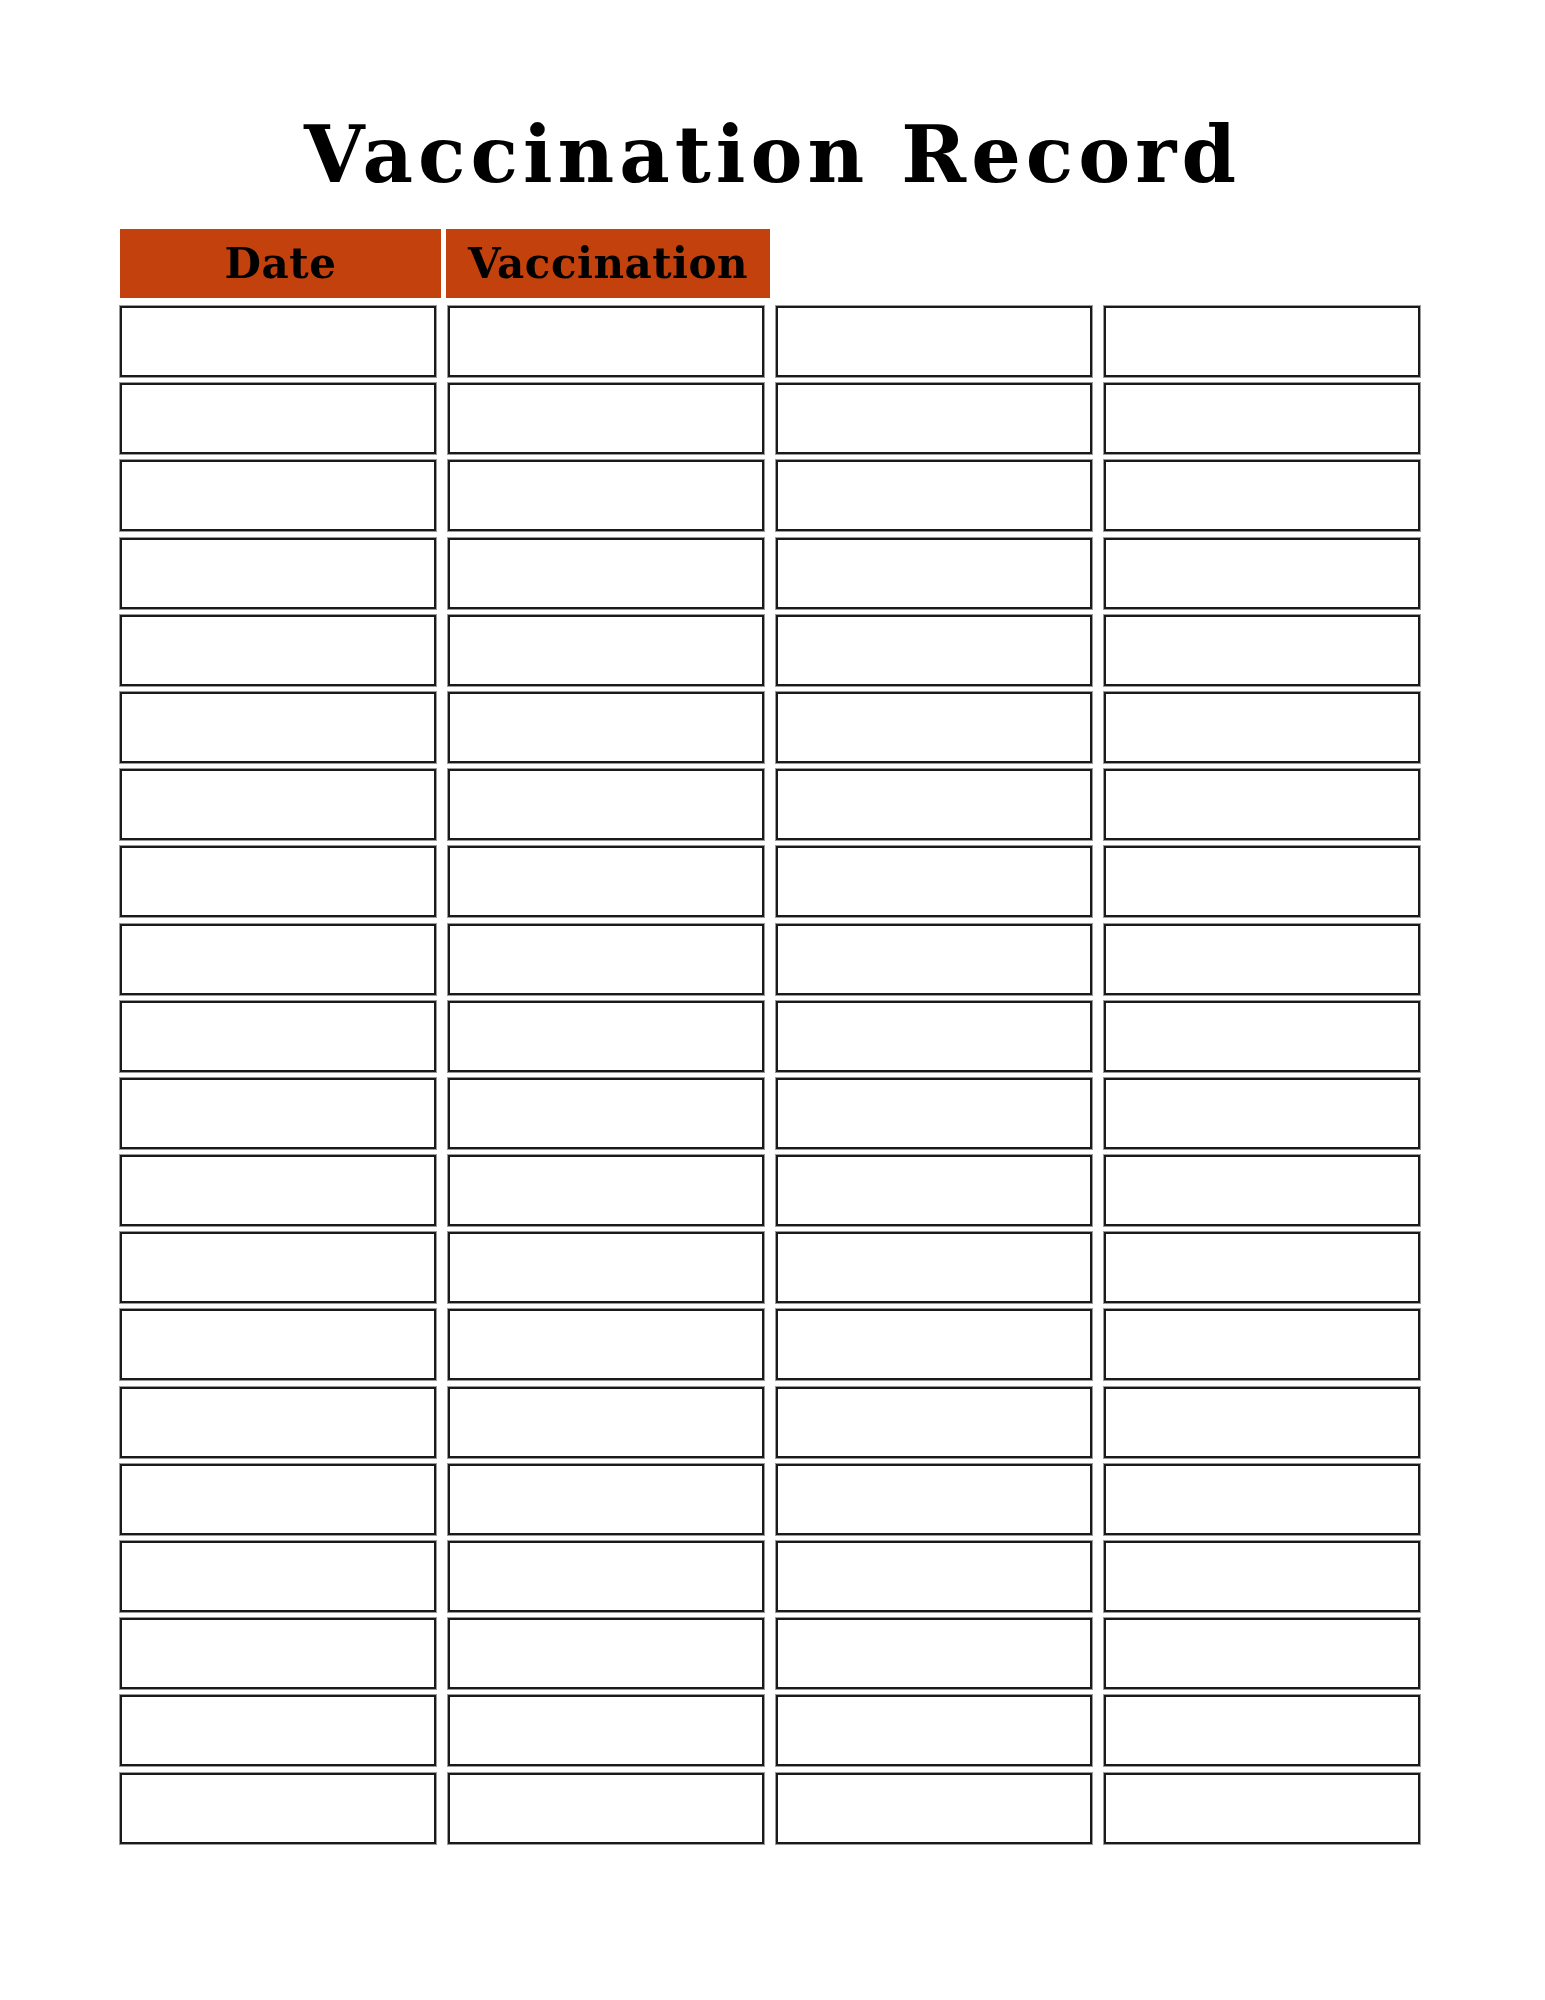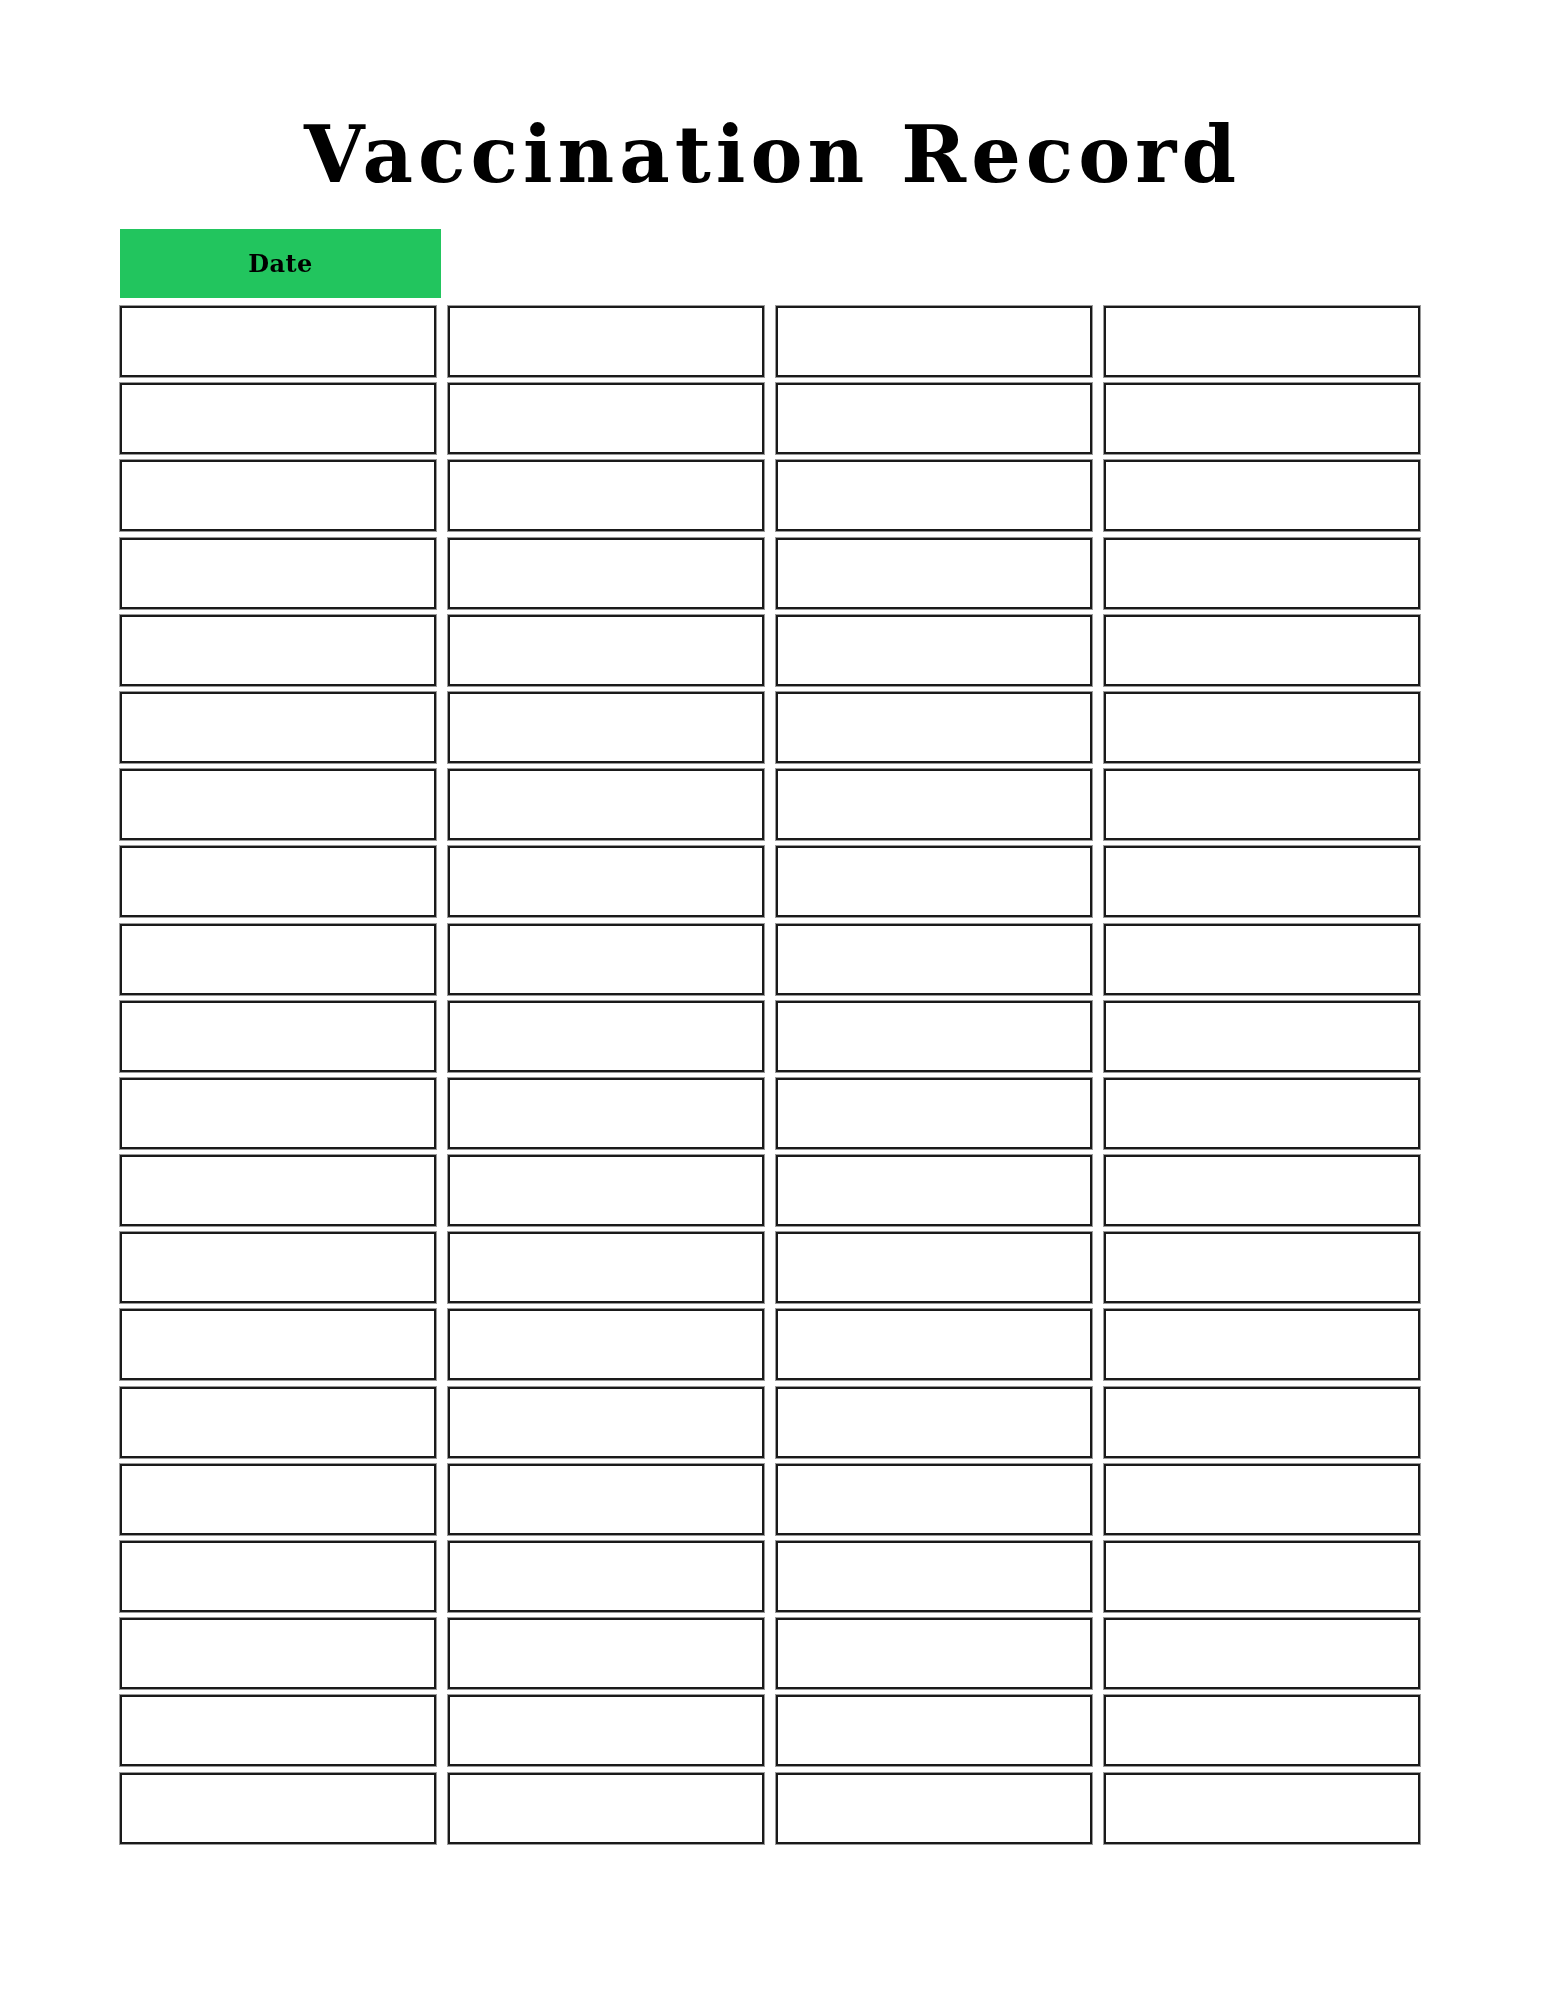--- a/index.html
+++ b/index.html
@@ -35,27 +35,27 @@
       width: 1306px;
     }
     .header-row {
       display: grid;
       grid-template-columns: 321px 324px 325px 322px;
       column-gap: 5px;
       height: 69px;
       margin-bottom: 8px;
     }
     .header-cell {
-      background: #22c55e;
+      background: #c2410c;
       display: flex;
       align-items: center;
       justify-content: center;
       font-family: "DejaVu Serif", "Liberation Serif", serif;
       font-weight: bold;
-      font-size: 24px;
+      font-size: 42px;
       letter-spacing: 0.5px;
     }
     .body-rows {
       display: flex;
       flex-direction: column;
       row-gap: 6.2px;
     }
     .row {
       display: grid;
       grid-template-columns: 316px 316px 316px 316px;
@@ -71,20 +71,21 @@
     }
   </style>
 </head>
 <body>
 
 <h1 class="title">Vaccination Record</h1>
 
 <div class="grid">
   <div class="header-row">
     <div class="header-cell">Date</div>
+    <div class="header-cell">Vaccination</div>
   </div>
   <div class="body-rows" id="body-rows">
       <div class="row">
         <div class="cell"></div>
         <div class="cell"></div>
         <div class="cell"></div>
         <div class="cell"></div>
       </div>
       <div class="row">
         <div class="cell"></div>

